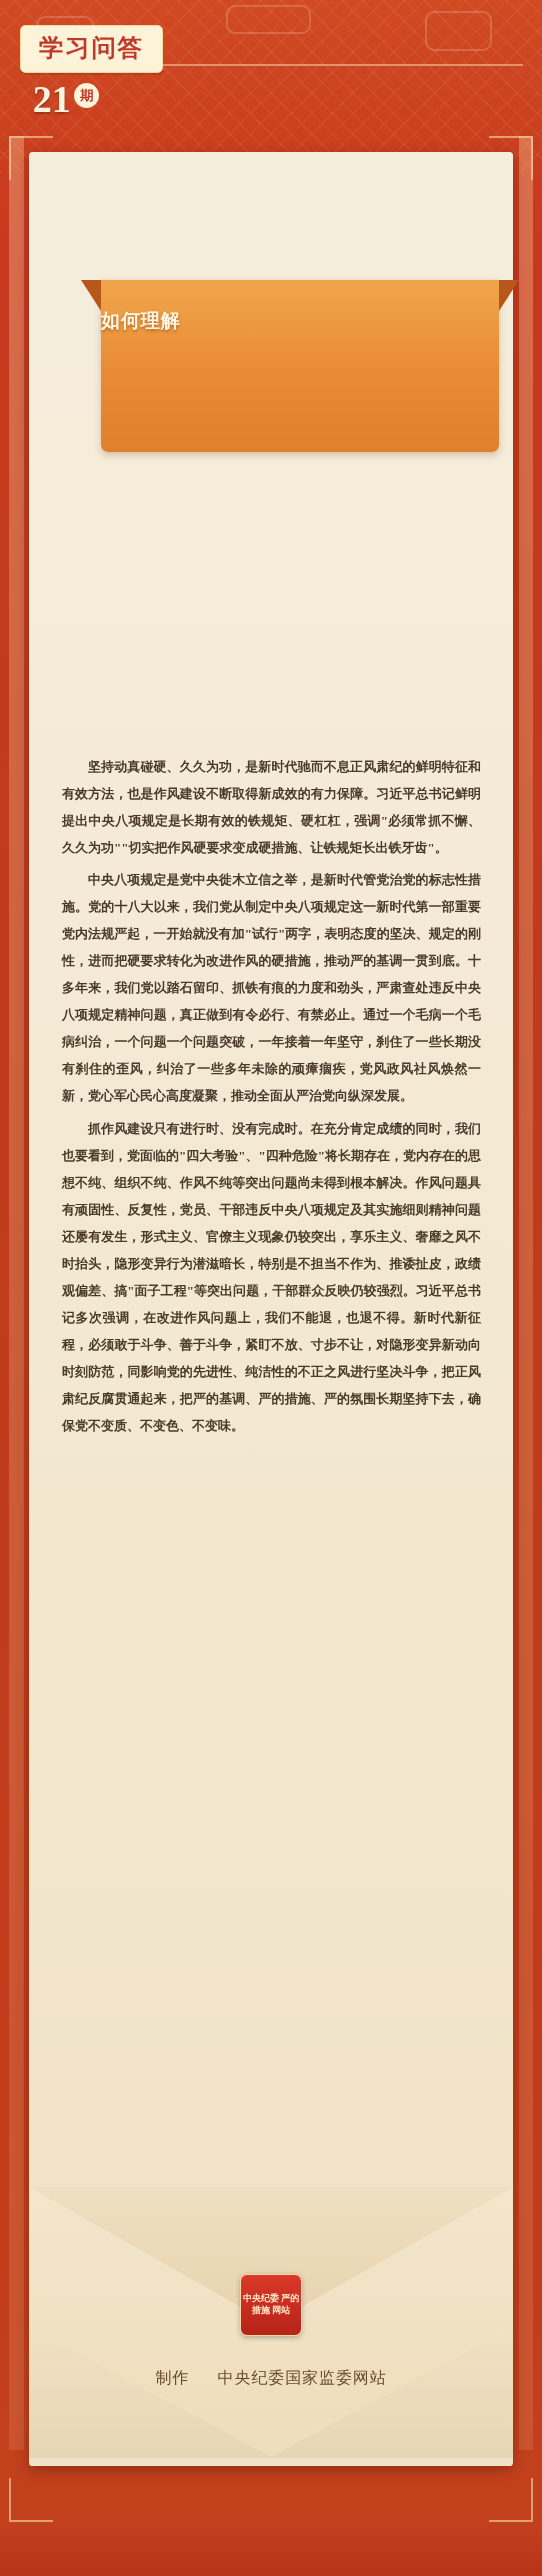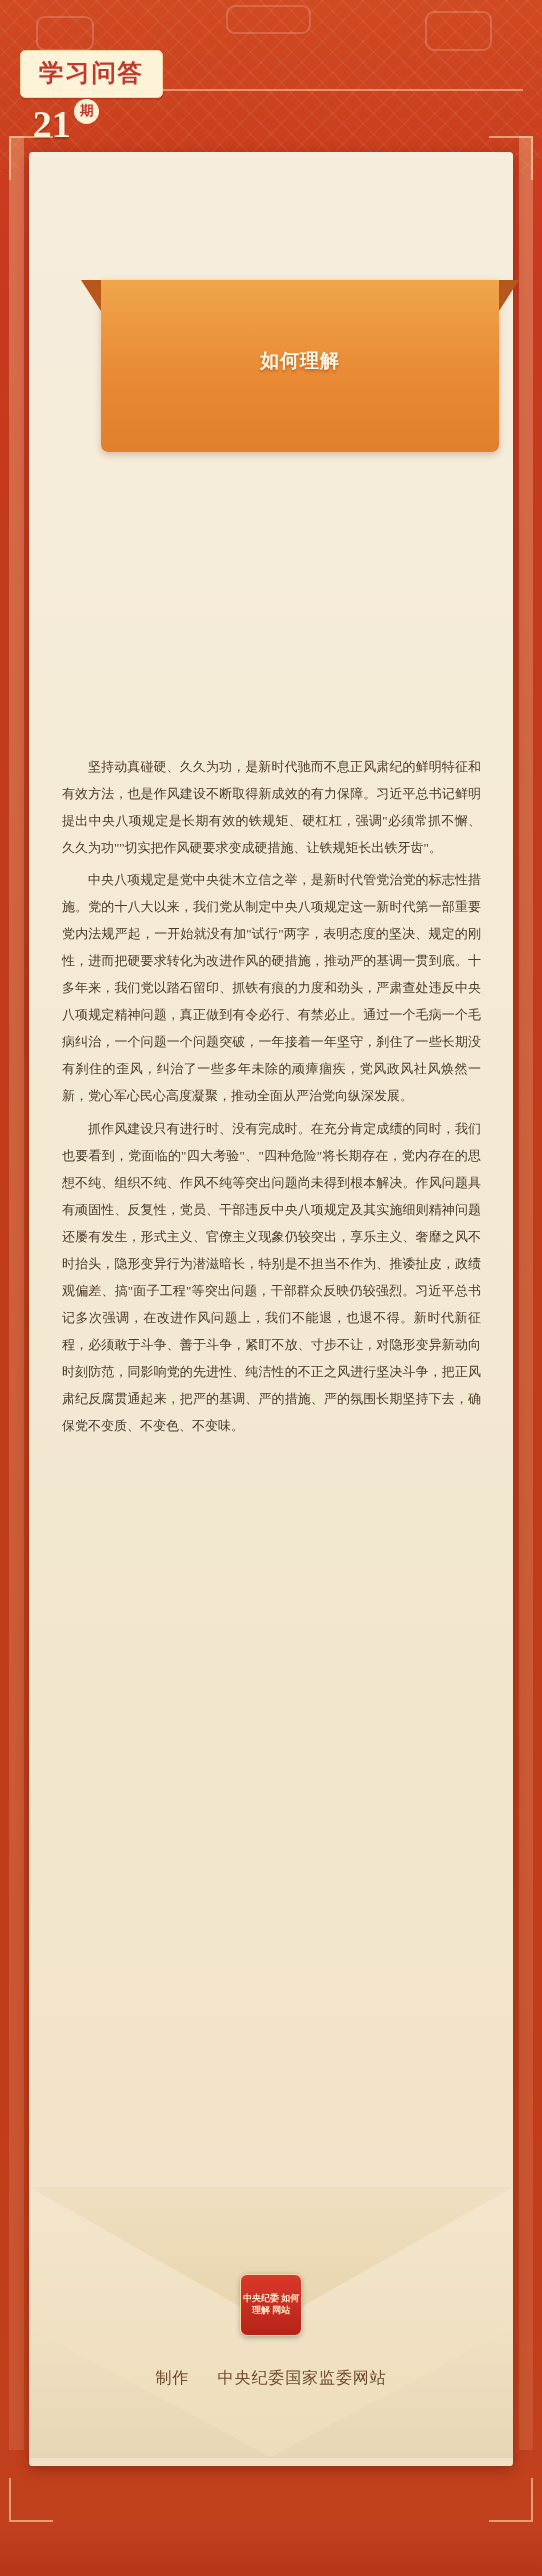--- a/index.html
+++ b/index.html
@@ -23,21 +23,21 @@
       repeating-linear-gradient(45deg, rgba(255,255,255,0.05) 0 1.8px, rgba(255,255,255,0) 1.8px 14.5px),
       repeating-linear-gradient(-45deg, rgba(255,255,255,0.045) 0 1.8px, rgba(255,255,255,0) 1.8px 14.5px),
       linear-gradient(180deg,#d04a22,#c93d1d);
     opacity:1;
   }
   .cloud{
     position:absolute;border:2.7px solid rgba(255,255,255,0.18);border-radius:9px;
   }
   
   .header{
-    position:absolute;top:35px;left:0;width:542px;height:136px;
+    position:absolute;top:10px;left:0;width:542px;height:136px;
   }
   .title-box{
     position:absolute;left:20px;top:14.5px;
     background:#fdf3d8;
     border:1.8px solid #f0d9a0;
     border-radius:5.4px;
     padding:6.3px 18px 8.1px 18px;
     box-shadow:0 1.8px 0 rgba(0,0,0,0.12);
   }
   .title-box .t{
@@ -47,21 +47,21 @@
   .subtitle-row{
     position:absolute;left:20px;top:65px;width:503px;height:47px;
     display:flex;align-items:center;
   }
   .subtitle{
     font-size:28px;font-weight:bold;color:#fdf4e0;letter-spacing:1.8px;
     font-family:"Liberation Serif","DejaVu Serif",serif;
     text-shadow:0 1.8px 1.8px rgba(0,0,0,0.25);
   }
   .issue-wrap{
-    display:flex;align-items:flex-start;margin-left:12.7px;
+    display:flex;align-items:center;margin-left:12.7px;
   }
   .issue-num{
     font-size:38px;font-weight:bold;color:#fdf4e0;
     font-family:"Liberation Serif","DejaVu Serif",serif;
     text-shadow:0 1.8px 1.8px rgba(0,0,0,0.25);
   }
   .issue-badge{
     width:25px;height:25px;border-radius:50%;
     background:#fdf3d8;color:#c0392b;font-size:13.6px;font-weight:bold;
     display:flex;align-items:center;justify-content:center;
@@ -101,36 +101,35 @@
   }
   .q-banner:before{
     content:"";position:absolute;left:-20px;top:0;width:20px;height:31px;
     background:#b8571c;clip-path:polygon(0 0,100% 0,100% 100%);
   }
   .q-banner:after{
     content:"";position:absolute;right:-20px;top:0;width:20px;height:31px;
     background:#b8571c;clip-path:polygon(0 0,100% 0,0 100%);
   }
   .q-text{
-    position:absolute;left:0;top:23.5px;width:398px;text-align:center;
+    position:absolute;left:0;top:23.5px;width:398px;text-align:left;
     color:#fff8e7;font-weight:bold;font-size:19px;line-height:33px;
     letter-spacing:0.9px;
     font-family:"Liberation Serif","DejaVu Serif",serif;
     text-shadow:0 1.8px 2.7px rgba(120,50,10,0.45);
-    margin-top:40px;
   }
   .q-text div{display:block;}
   
   .body-text{
     position:absolute;left:33px;top:601px;width:419px;
     color:#4b3a2a;font-size:13px;line-height:27px;
     text-align:justify;
     font-family:"Liberation Serif","DejaVu Serif",serif;
   }
-  .body-text p{margin:0 0 5.4px 0;text-indent:2em;}
+  .body-text p{margin:0 0 5.4px 0;text-indent:2em;font-weight:bold;}
   .sep{
     position:absolute;left:33px;width:419px;height:0.9px;
     border-top:1.8px dashed rgba(180,120,60,0.35);
   }
   .sep1{top:2176px;}
   
   .envelope{
     position:absolute;left:29px;top:2187px;width:484px;height:271px;
     background:linear-gradient(180deg,#f3e6cc,#eeddbb);
     overflow:hidden;
@@ -216,21 +215,21 @@
       <p>抓作风建设只有进行时、没有完成时。在充分肯定成绩的同时，我们也要看到，党面临的"四大考验"、"四种危险"将长期存在，党内存在的思想不纯、组织不纯、作风不纯等突出问题尚未得到根本解决。作风问题具有顽固性、反复性，党员、干部违反中央八项规定及其实施细则精神问题还屡有发生，形式主义、官僚主义现象仍较突出，享乐主义、奢靡之风不时抬头，隐形变异行为潜滋暗长，特别是不担当不作为、推诿扯皮，政绩观偏差、搞"面子工程"等突出问题，干部群众反映仍较强烈。习近平总书记多次强调，在改进作风问题上，我们不能退，也退不得。新时代新征程，必须敢于斗争、善于斗争，紧盯不放、寸步不让，对隐形变异新动向时刻防范，同影响党的先进性、纯洁性的不正之风进行坚决斗争，把正风肃纪反腐贯通起来，把严的基调、严的措施、严的氛围长期坚持下去，确保党不变质、不变色、不变味。</p>
     </div>
 
     <div class="sep sep1"></div>
   </div>
 
   <div class="envelope">
     <div class="env-flap"></div>
     <div class="env-line-l"></div>
     <div class="env-line-r"></div>
-    <div class="seal">中央纪委 如何理解 网站</div>
+    <div class="seal">中央纪委 严的措施 网站</div>
     <div class="credit">
       <span class="label">制作</span>
       <span>中央纪委国家监委网站</span>
     </div>
   </div>
 
   <div class="bottom-band"></div>
 </div>
 
 

